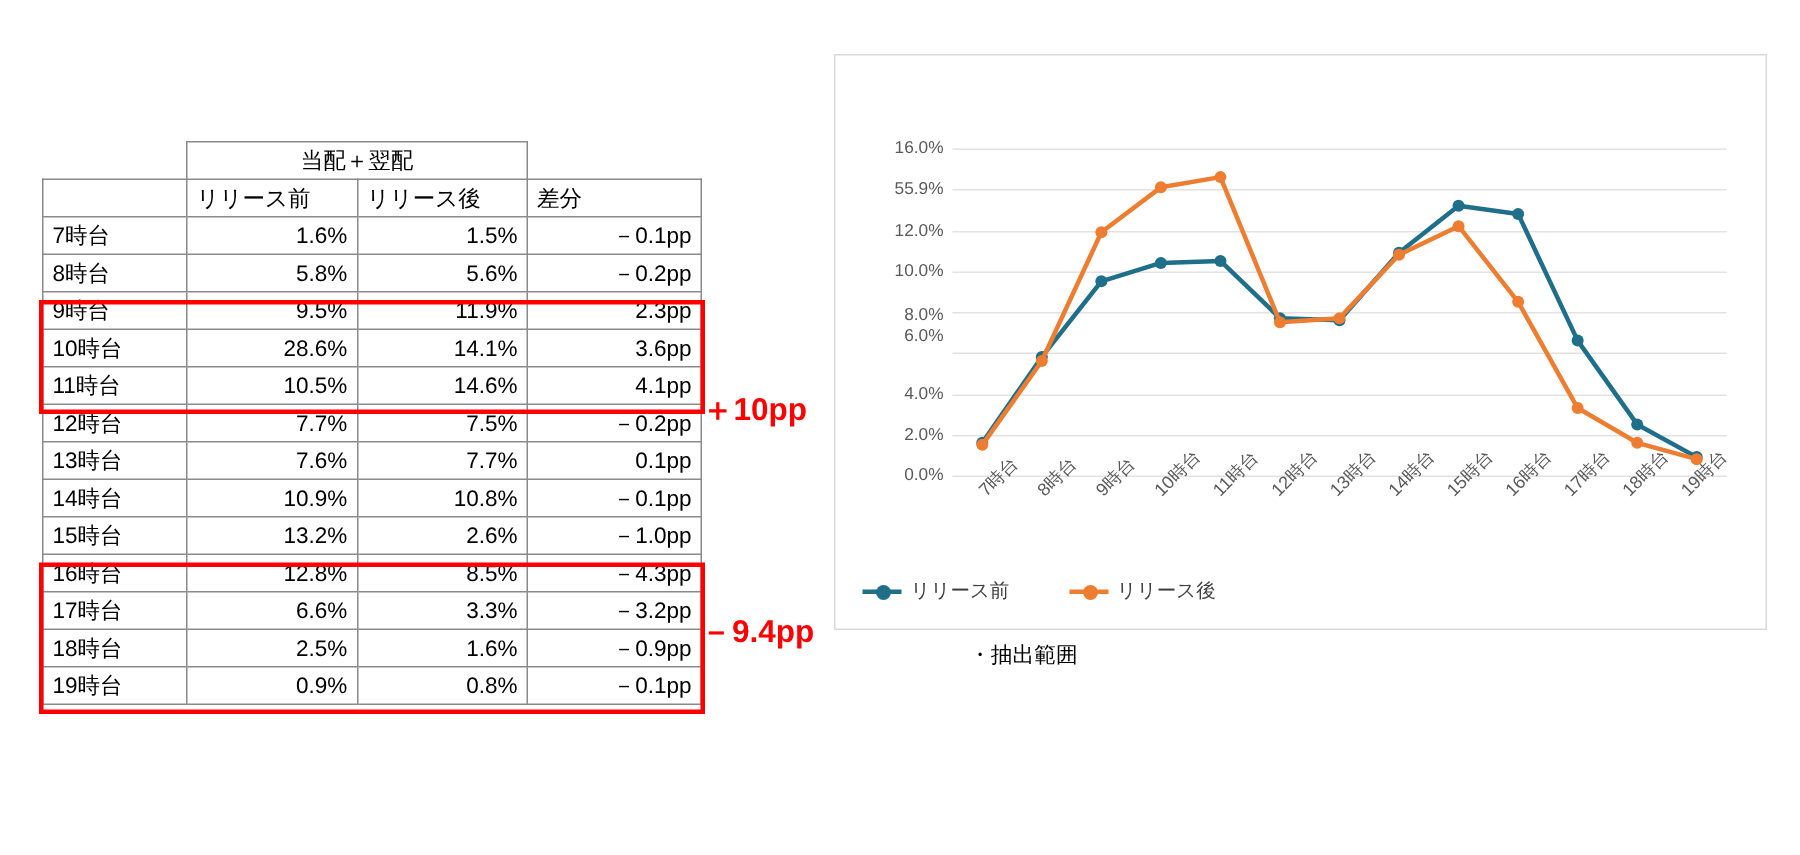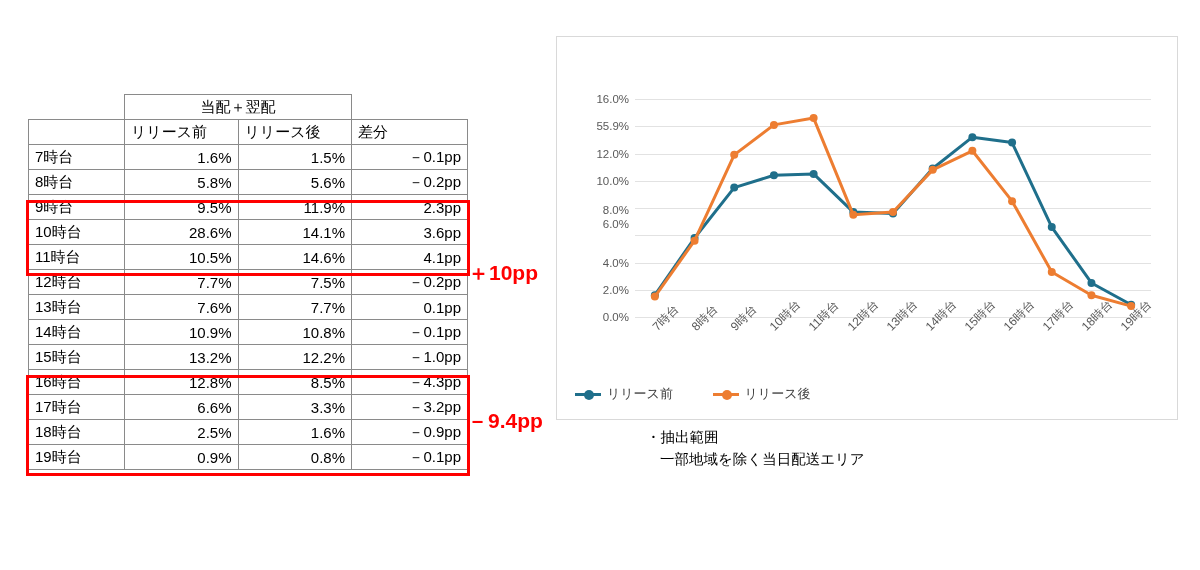--- a/index.html
+++ b/index.html
@@ -242,21 +242,21 @@
       </tr>
       <tr>
         <td class="col-label">14時台</td>
         <td class="col-num">10.9%</td>
         <td class="col-num cell-highlight">10.8%</td>
         <td class="col-diff">－0.1pp</td>
       </tr>
       <tr>
         <td class="col-label">15時台</td>
         <td class="col-num">13.2%</td>
-        <td class="col-num cell-highlight">12.2%</td>
+        <td class="col-num cell-highlight">2.6%</td>
         <td class="col-diff">－1.0pp</td>
       </tr>
       <tr>
         <td class="col-label">16時台</td>
         <td class="col-num">12.8%</td>
         <td class="col-num cell-highlight">8.5%</td>
         <td class="col-diff">－4.3pp</td>
       </tr>
       <tr>
         <td class="col-label">17時台</td>
@@ -372,15 +372,14 @@
       <span class="legend-line" style="background:#ed7d31;">
         <span class="legend-dot" style="background:#ed7d31;"></span>
       </span><span>リリース後</span>
     </span>
   </div>
 </div>
 
 <div id="notes">
   <div class="note-block">
     <div class="note-head">・抽出範囲</div>
-    <div class="note-sub">一部地域を除く当日配送エリア</div>
   </div>
 </div>
 
 </body></html>

